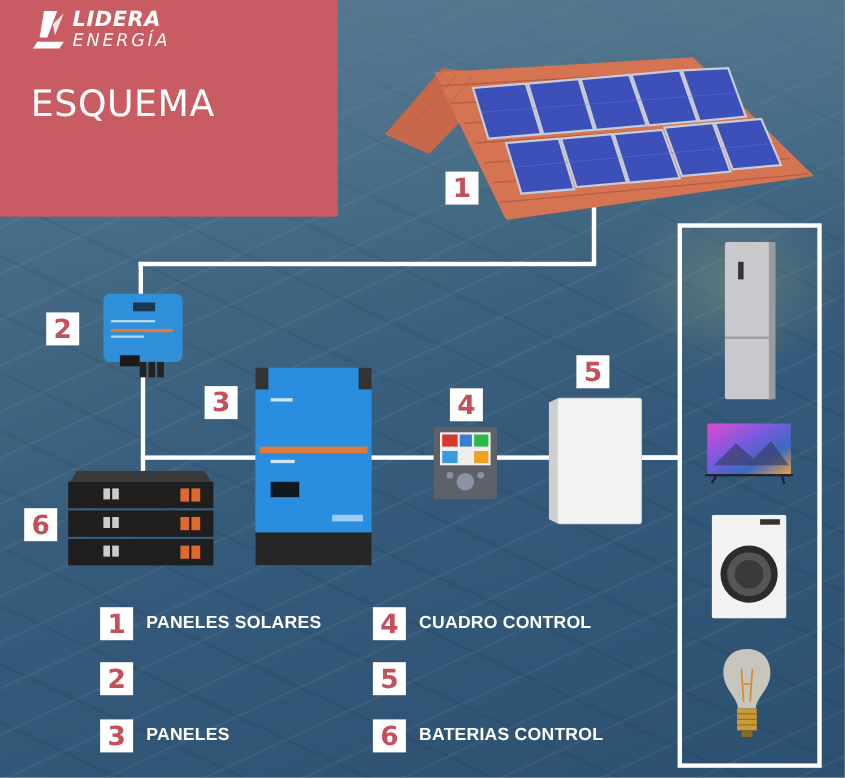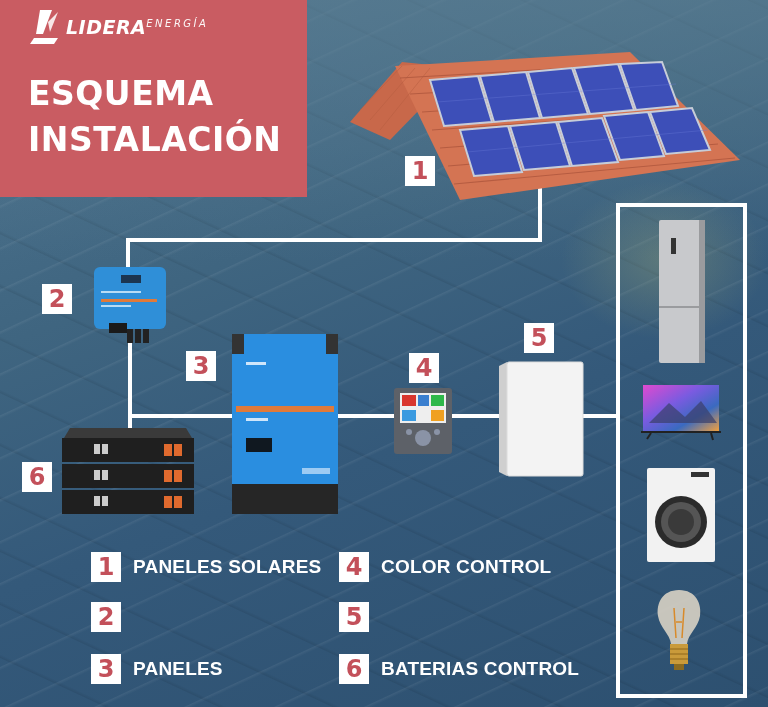--- a/index.html
+++ b/index.html
@@ -26,25 +26,25 @@
     background: radial-gradient(ellipse at center, rgba(160,170,120,0.35) 0%, rgba(160,170,120,0) 70%);
   }
 
   
   .title-block {
     position: absolute; left: 0; top: 0; width: 307px; height: 197px;
     background: #c95c62;
   }
   .logo { position: absolute; left: 30px; top: 8px; display: flex; align-items: center; gap: 6px; }
   .logo-mark { width: 30px; height: 38px; position: relative; }
-  .logo-text { display: flex; flex-direction: row; line-height: 1; }
+  .logo-text { display: flex; flex-direction: column; line-height: 1; }
   .logo-name { color: #fff; font-weight: bold; font-style: italic; font-size: 19px; letter-spacing: 0.5px; }
-  .logo-sub { color: #fff; font-style: italic; font-size: 10px; letter-spacing: 2.5px; margin-top: 1px; opacity: 0.95; }
+  .logo-sub { color: #fff; font-style: italic; font-size: 16px; letter-spacing: 2.5px; margin-top: 1px; opacity: 0.95; }
   .title-line {
-    position: absolute; left: 28px; color: #fff; font-weight: bold;
+    position: absolute; left: 28px; color: #fff; font-weight: normal;
     font-family: "DejaVu Sans", sans-serif; font-size: 33px; letter-spacing: 0.5px;
   }
   .t1 { top: 74px; }
   .t2 { top: 120px; }
 
   
   .line { position: absolute; background: #ffffff; }
 
   
   .badge {
@@ -60,21 +60,21 @@
     border: 4px solid #ffffff;
   }
 
   
   .legend-item { position: absolute; display: flex; align-items: center; }
   .legend-num {
     width: 30px; height: 30px; background: #fff; color: #c3505a;
     font-weight: bold; font-size: 24px; display: flex; align-items: center; justify-content: center;
   }
   .legend-label {
-    margin-left: 12px; color: #ffffff; font-weight: bold; font-size: 19px;
+    margin-left: 12px; color: #ffffff; font-weight: bold; font-size: 16px;
     font-family: "Liberation Sans", sans-serif; letter-spacing: 0.2px;
   }
 
   
   .device { position: absolute; }
   .roof svg, .device svg { display: block; }
 </style>
 </head>
 <body>
 
@@ -90,21 +90,20 @@
         <polygon points="4,30 28,30 24,36 0,36" fill="#ffffff"></polygon>
         <polygon points="18,14 28,4 20,24" fill="#ffffff" opacity="0.85"></polygon>
       </svg>
     </div>
     <div class="logo-text">
       <span class="logo-name">LIDERA</span>
       <span class="logo-sub">ENERGÍA</span>
     </div>
   </div>
   <div class="title-line t1">ESQUEMA</div>
-  <div class="title-line t2">INSTALACIÓN</div>
 </div>
 
 <div class="line" style="left:538px; top:188px; width:4px; height:52px;"></div>
 <div class="line" style="left:126px; top:238px; width:416px; height:4px;"></div>
 <div class="line" style="left:126px; top:238px; width:4px; height:30px;"></div>
 <div class="line" style="left:128px; top:335px; width:4px; height:100px;"></div>
 <div class="line" style="left:128px; top:414px; width:490px; height:4px;"></div>
 <div class="line" style="left:580px; top:414px; width:40px; height:4px;"></div>
 
 <div class="app-frame"></div>
@@ -288,21 +287,21 @@
 </div>
 <div class="legend-item" style="left:91px; top:602px;">
   <div class="legend-num">2</div>
 </div>
 <div class="legend-item" style="left:91px; top:654px;">
   <div class="legend-num">3</div>
   <div class="legend-label">PANELES</div>
 </div>
 <div class="legend-item" style="left:339px; top:552px;">
   <div class="legend-num">4</div>
-  <div class="legend-label">COLOR CONTROL</div>
+  <div class="legend-label">CUADRO CONTROL</div>
 </div>
 <div class="legend-item" style="left:339px; top:602px;">
   <div class="legend-num">5</div>
 </div>
 <div class="legend-item" style="left:339px; top:654px;">
   <div class="legend-num">6</div>
   <div class="legend-label">BATERIAS CONTROL</div>
 </div>
 
 </body></html>

